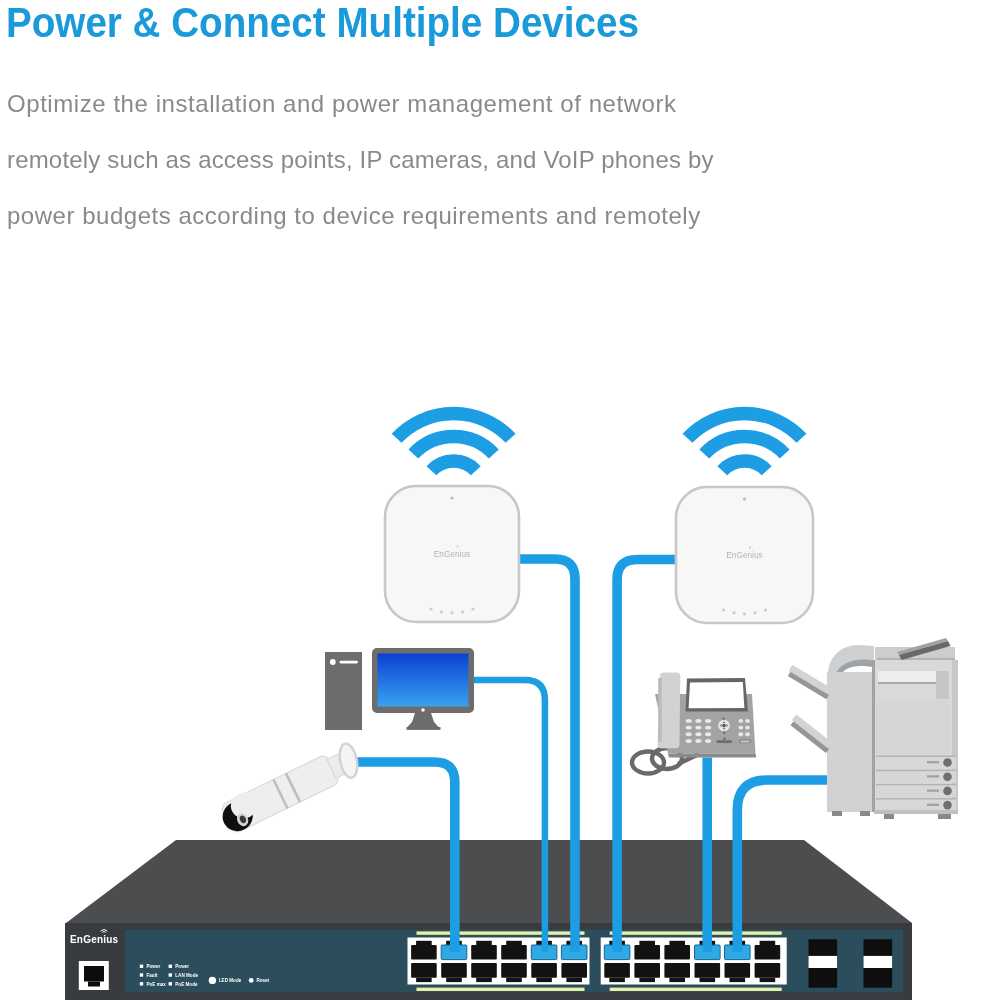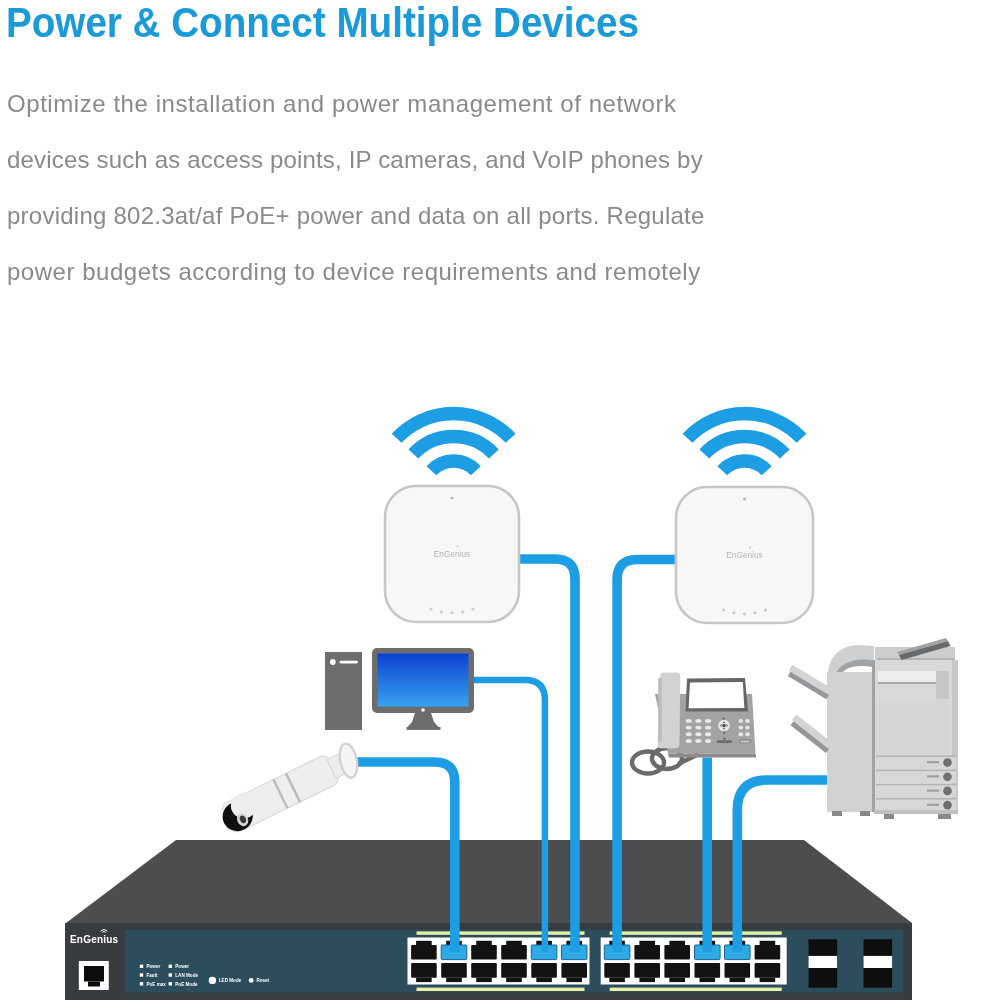--- a/index.html
+++ b/index.html
@@ -7,22 +7,21 @@
   .h1 { position:absolute; left:6px; top:-2px; font-size:43px; font-weight:bold; color:#1a9ad8; letter-spacing:0; transform:scaleX(0.898); transform-origin:0 0; white-space:nowrap; }
   .para { position:absolute; left:7px; top:76px; font-size:24px; line-height:56px; color:#8a8a8a; white-space:nowrap; }
   .l1 { letter-spacing:0.56px; } .l2 { letter-spacing:0.18px; } .l3 { letter-spacing:0.24px; }
   .l4 { letter-spacing:0.52px; } .l5 { letter-spacing:0.17px; }
 </style>
 </head>
 <body>
 <div class="h1">Power &amp; Connect Multiple Devices</div>
 <div class="para">
     <div class="l1">Optimize the installation and power management of network</div>
-<div class="l2">devices such as access points, IP cameras, and VoIP phones by</div>
-<div class="l3">providing 802.3at/af PoE+ power and data on all ports. Regulate</div>
+<div class="l2">remotely such as access points, IP cameras, and VoIP phones by</div>
 <div class="l4">power budgets according to device requirements and remotely</div>
   </div>
 <svg width="1000" height="1000" viewBox="0 0 1000 1000" style="position:absolute;left:0;top:0">
     <defs>
       <linearGradient id="scr" x1="0" y1="0" x2="0" y2="1">
         <stop offset="0" stop-color="#0b41d2"></stop>
         <stop offset="1" stop-color="#38a2ef"></stop>
       </linearGradient>
     </defs>
     <g>

